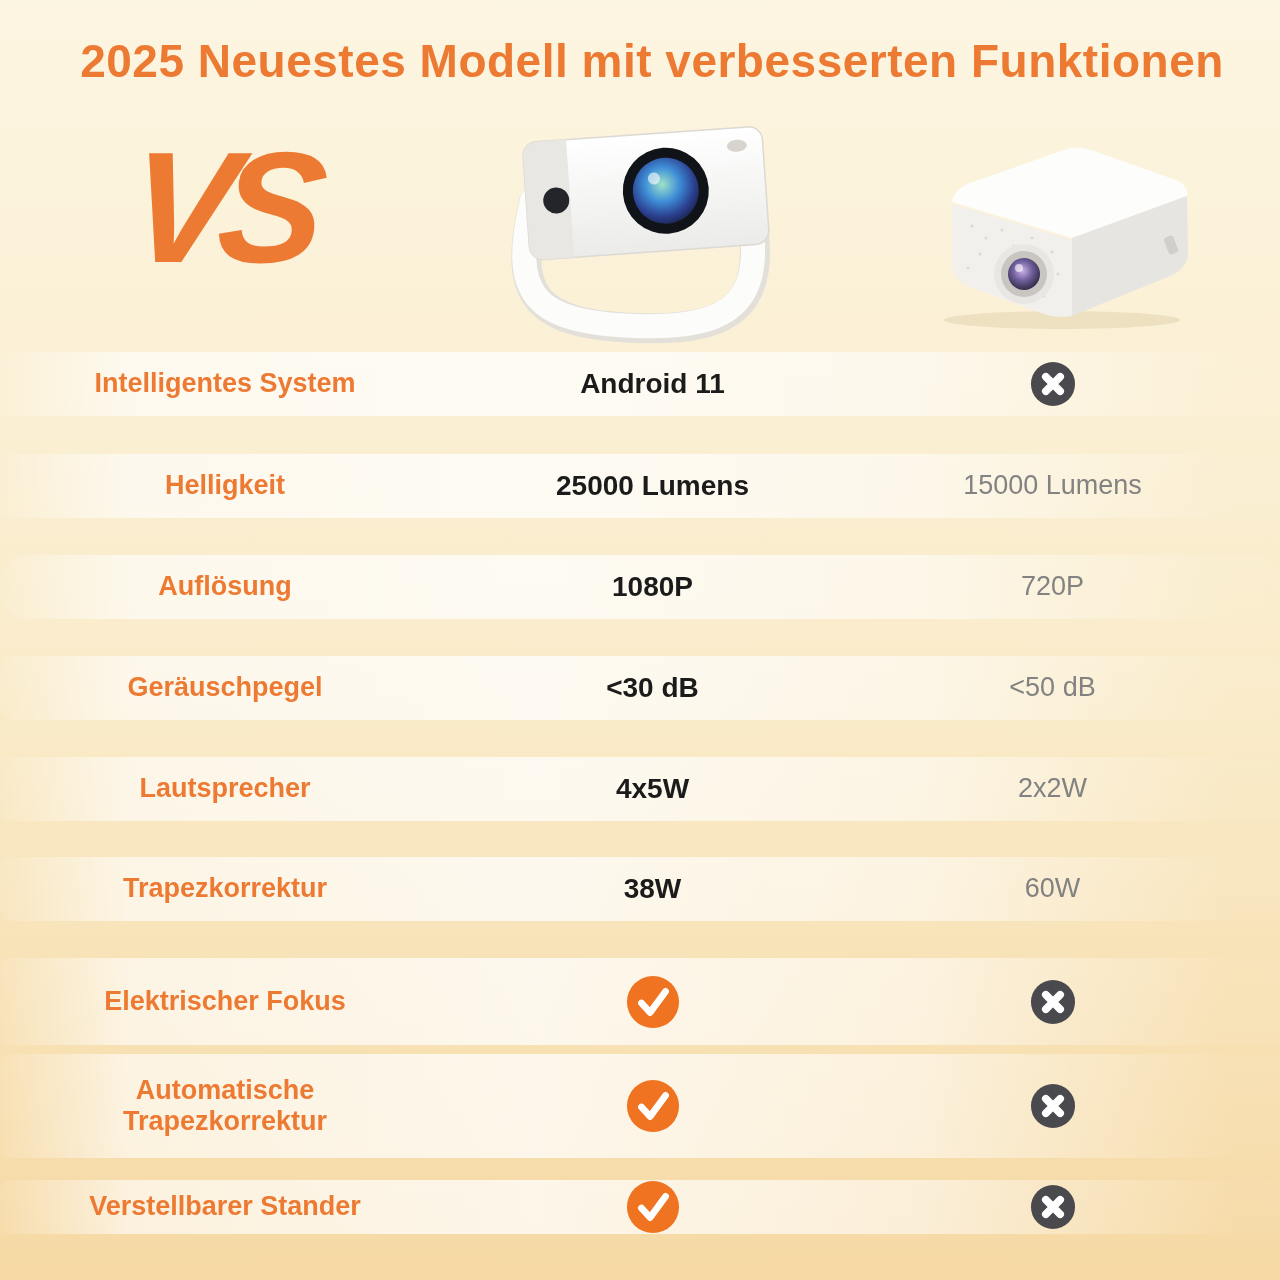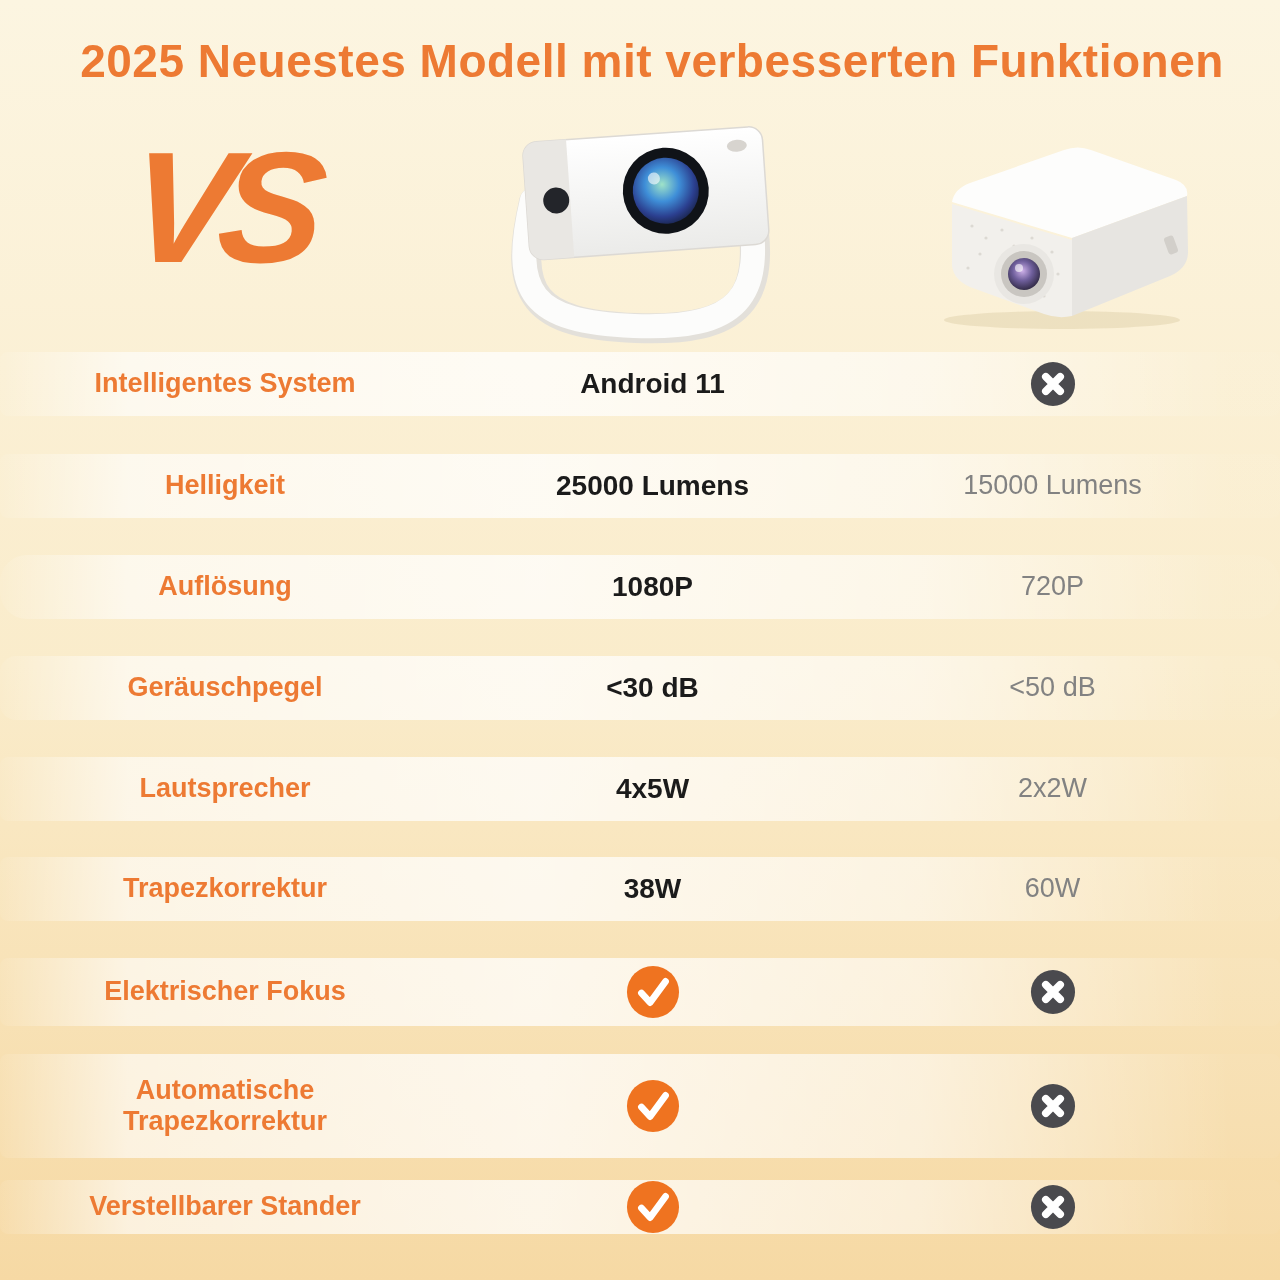--- a/index.html
+++ b/index.html
@@ -56,21 +56,21 @@
     grid-template-columns:450px 405px 395px;
     padding-right:32px;
     align-items:center;
   }
   .r1{top:352px;}
   .r2{top:454px;}
   .r3{top:555px;border-radius:27px;}
   .r4{top:656px;border-radius:16px;}
   .r5{top:757px;}
   .r6{top:857px;}
-  .r7{top:958px;height:68px;}
+  .r7{top:958px;height:87px;}
   .r8{top:1054px;height:104px;}
   .r9{top:1160px;height:54px;margin-top:20px;}
 
   .cell{text-align:center;line-height:1.15;}
   .cell.label{
     color:var(--accent);
     font-weight:700;font-size:27px;
     white-space:pre-line;
   }
   .cell.mid{

